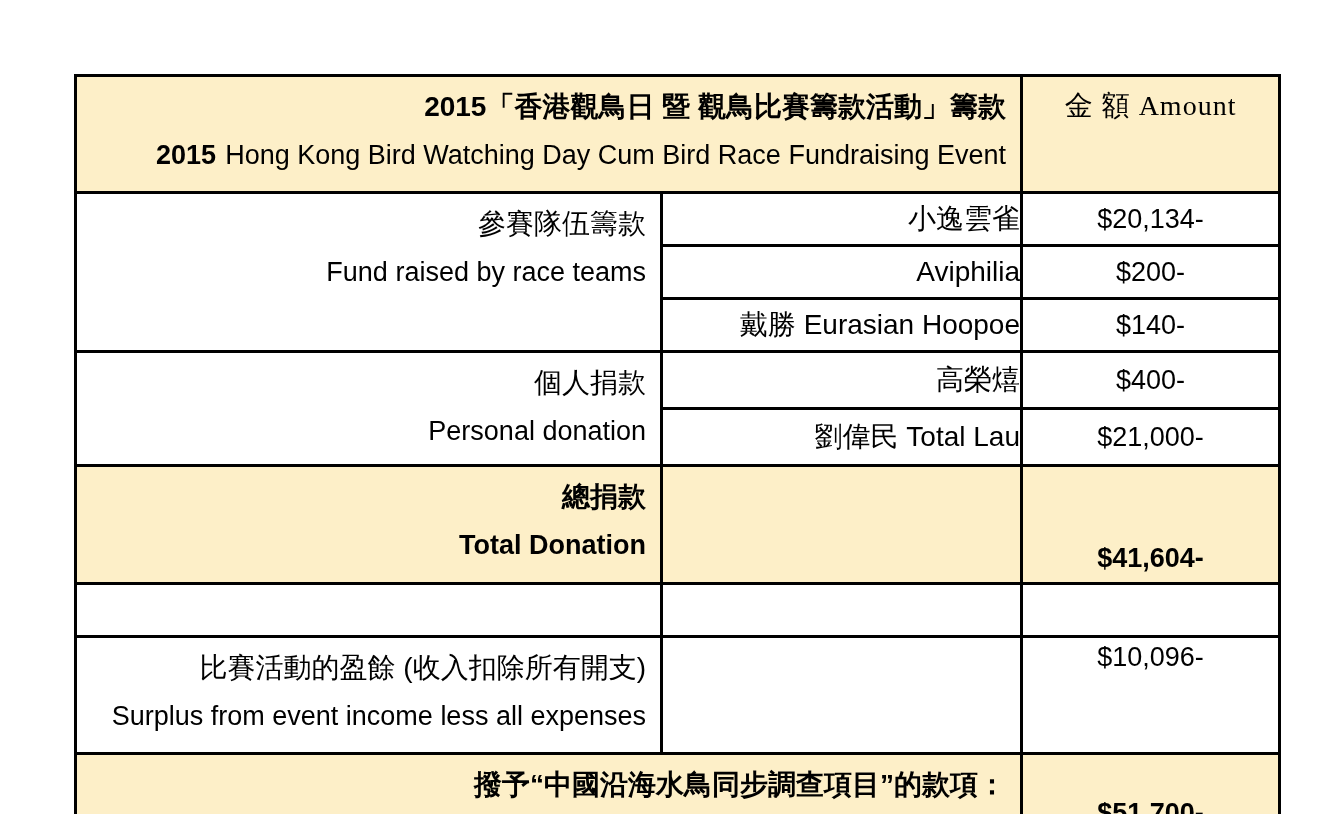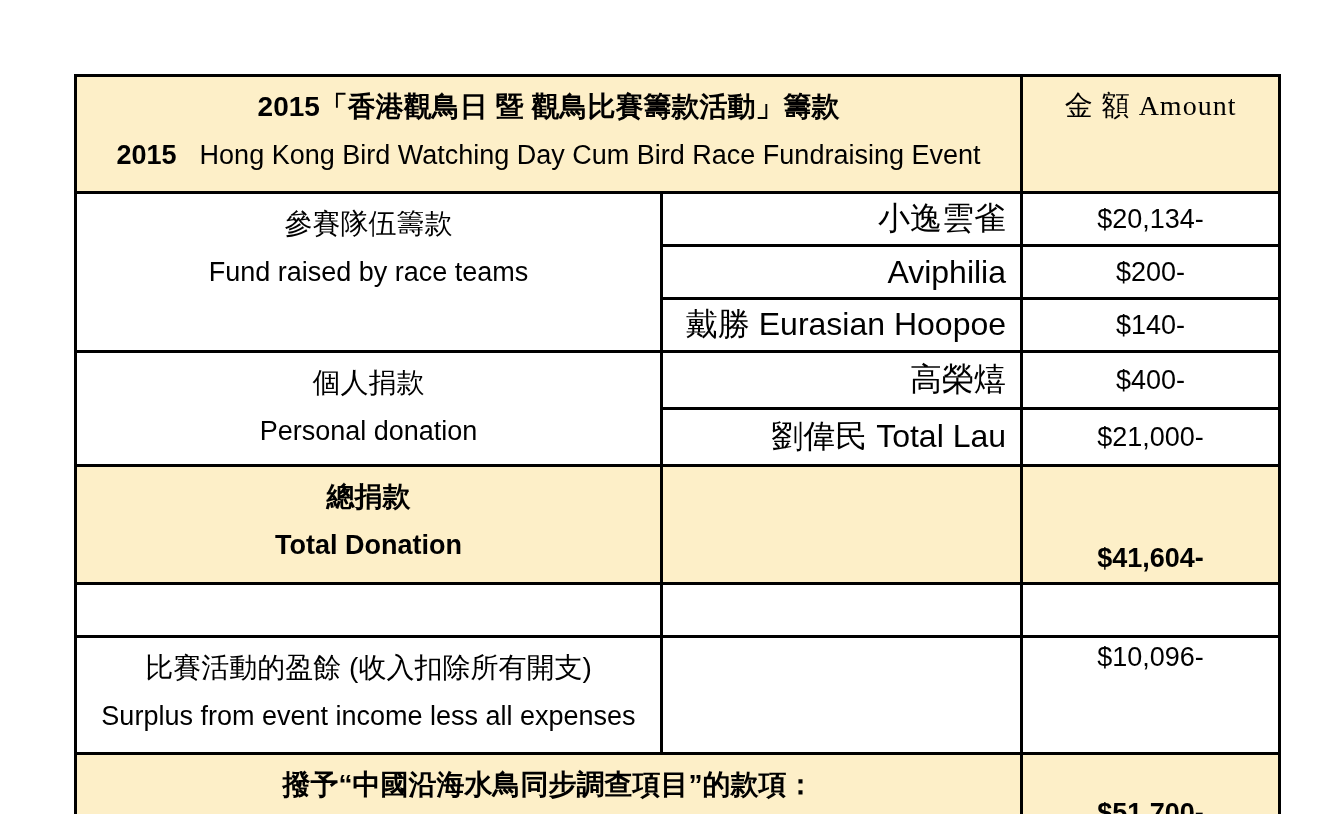--- a/index.html
+++ b/index.html
@@ -20,28 +20,28 @@
   .r-small td{height:50px;}
   .r-total td{height:102px;}
   .r-empty td{height:50px;}
   .r-surplus td{height:101px;}
   .r-last td{height:103px;}
   
   .b{font-weight:bold;}
   .zh{font-size:28px;}
   .en{font-size:27px;}
   .line{line-height:49px;white-space:nowrap;}
-  .title-cell,.label-cell{vertical-align:top;padding:5px 14px 8px 14px;text-align:center;}
+  .title-cell,.label-cell{vertical-align:top;padding:5px 14px 8px 14px;text-align:right;}
   .amount-head{vertical-align:top;text-align:center;padding-top:10px;font-size:28px;letter-spacing:1px;font-family:Liberation Serif, serif;}
-  .name-cell{text-align:right;padding-right:14px;font-size:32px;white-space:nowrap;}
+  .name-cell{text-align:right;font-size:28px;white-space:nowrap;}
   .amount-cell{text-align:center;font-size:27px;white-space:nowrap;}
   .amount-bottom{vertical-align:bottom;padding-bottom:8px;}
   .amount-top{vertical-align:top;padding-top:4px;}
   .en-small{font-size:23px;}
-  .prefix{margin-right:23px;}
+  .prefix{margin-right:9px;}
 </style>
 </head>
 <body>
 
 <table class="fund">
   <colgroup>
     <col style="width:586px">
     <col style="width:360px">
     <col style="width:258px">
   </colgroup>

